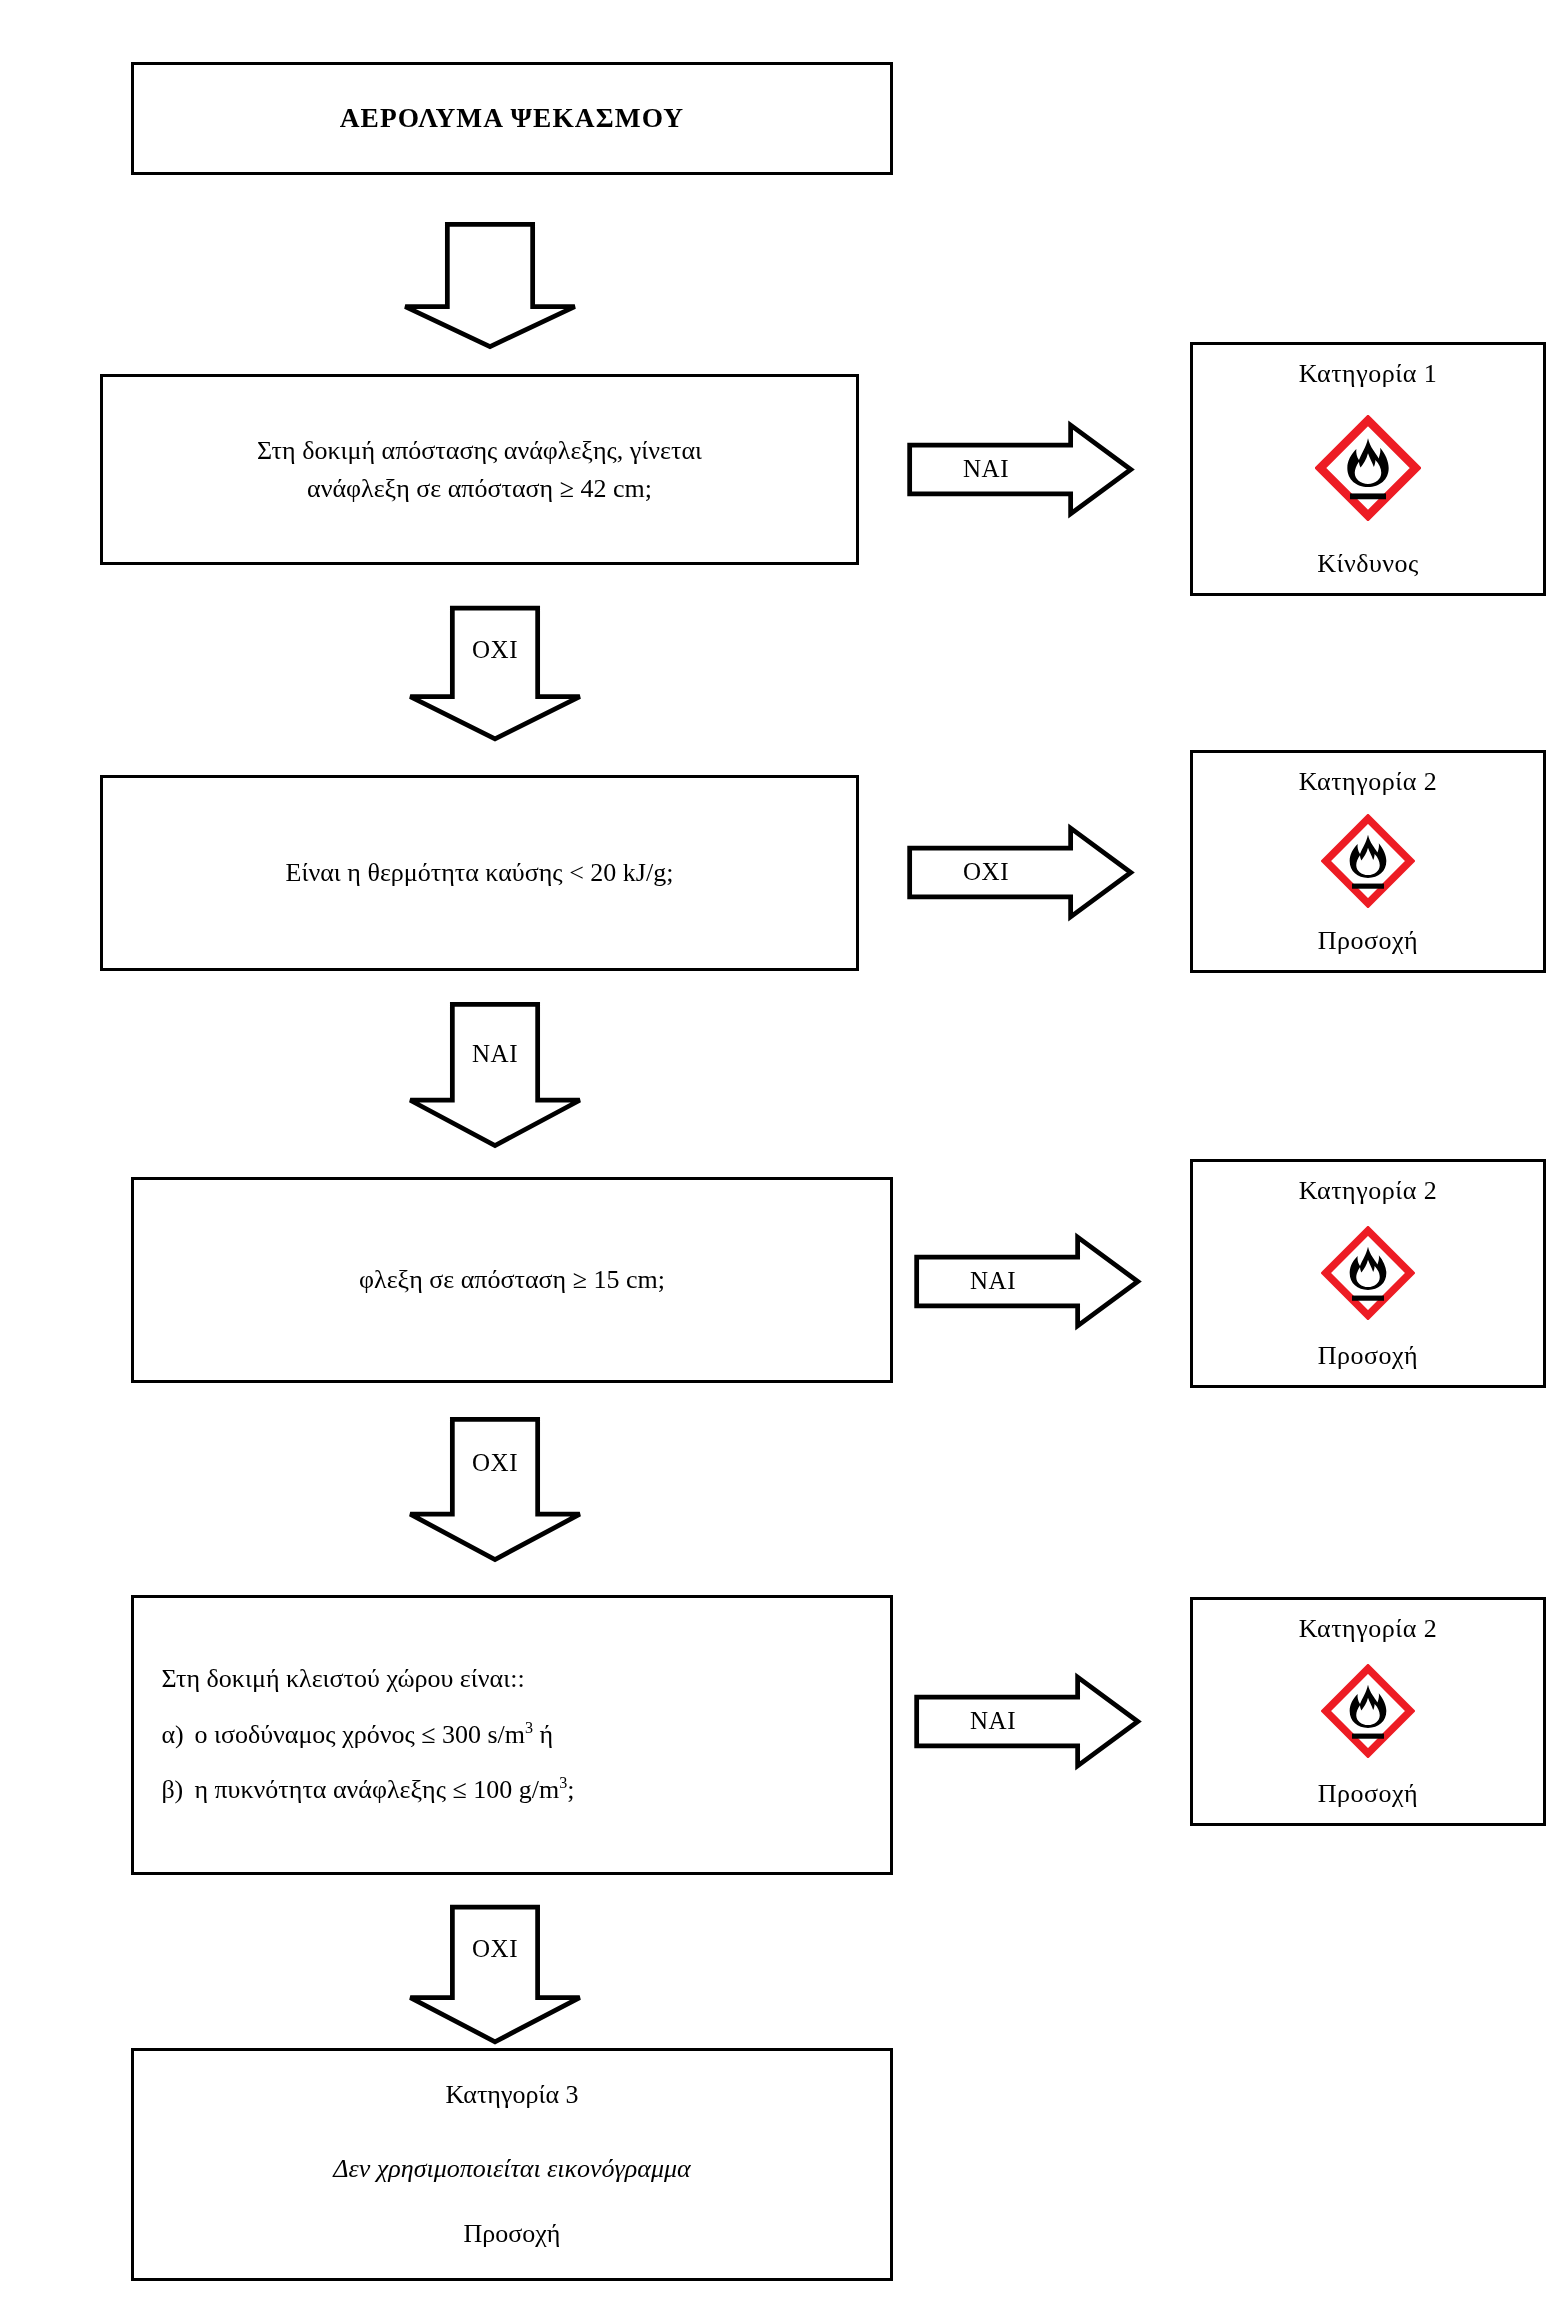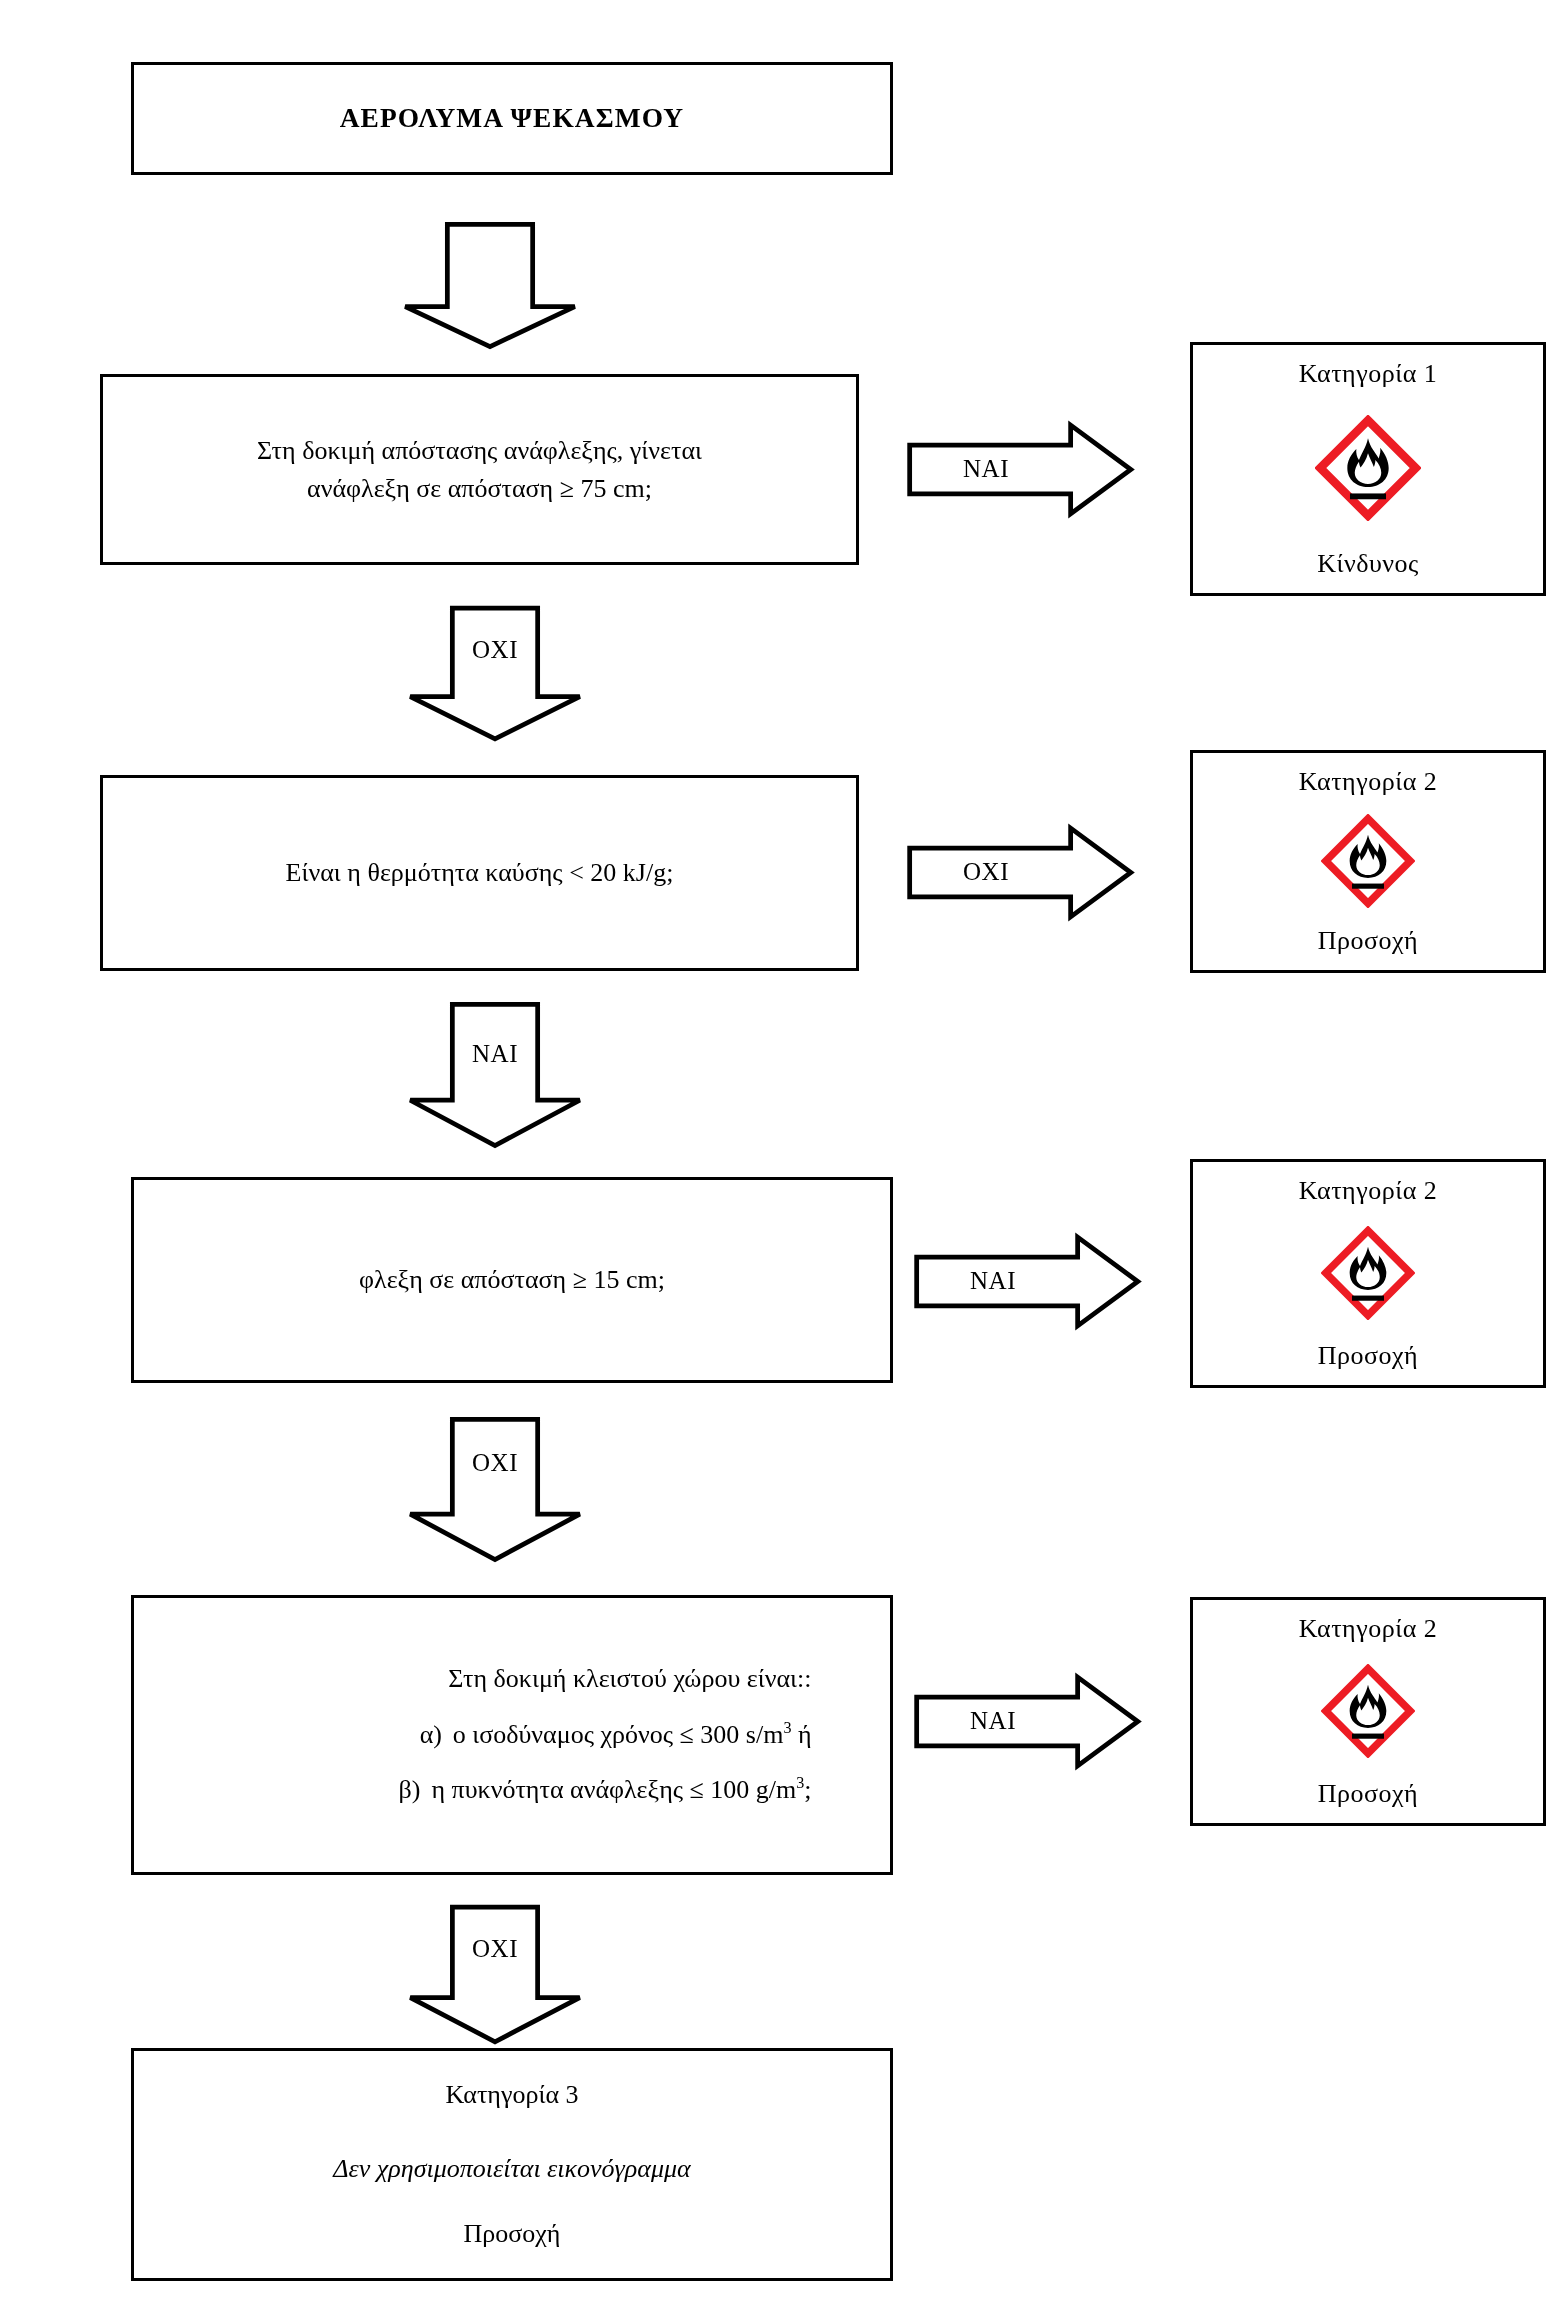--- a/index.html
+++ b/index.html
@@ -19,21 +19,21 @@
   }
   .box-title{font-weight:bold;font-size:27.4px;letter-spacing:1.1px;text-align:center;}
   .qtext{font-size:26px;line-height:1.45;text-align:center;}
   .qtext.just{text-align:justify;text-align-last:center;}
 
   .qwrap{width:84%;}
   .qwrap.pad{width:88%;}
 
   .listwrap{
     width:86%;display:flex;flex-direction:column;
-    gap:23px;align-items:flex-end;
+    gap:23px;align-items:flex-start;
   }
   .listline{font-size:26px;line-height:1.25;white-space:nowrap;}
   .listline .lbl{display:inline-block;min-width:33px;}
   sup{font-size:0.62em;vertical-align:super;line-height:0;}
 
   
   .resbox{
     position:absolute;box-sizing:border-box;
     border:3.2px solid #000;background:#fff;
     display:flex;flex-direction:column;
@@ -76,21 +76,21 @@
   <div class="arrow" style="left:401px;top:222px;width:178px;height:127px;">
     <svg width="178" height="127" viewBox="0 0 338 240" aria-hidden="true">
       <polygon points="88,4 250,4 250,160 330,160 169,236 8,160 88,160" fill="#ffffff" stroke="#000000" stroke-width="9"></polygon>
     </svg>
     <div class="alabel" style="top:31px;"></div>
   </div>
 
   <div class="box" style="left:100px;top:374px;width:759px;height:191px;">
     <div class="qwrap">
       <div class="qtext">Στη δοκιμή απόστασης ανάφλεξης, γίνεται</div>
-      <div class="qtext">ανάφλεξη σε απόσταση ≥ 75 cm;</div>
+      <div class="qtext">ανάφλεξη σε απόσταση ≥ 42 cm;</div>
     </div>
   </div>
 
   <div class="arrow" style="left:907px;top:422px;width:227px;height:95px;">
     <svg width="227" height="95" viewBox="0 0 430 180" aria-hidden="true">
       <polygon points="5,44 310,44 310,6 424,90 310,174 310,136 5,136" fill="#ffffff" stroke="#000000" stroke-width="9"></polygon>
     </svg>
     <div class="alabel" style="top:33px;left:0;width:158px;">ΝΑΙ</div>
   </div>
 

